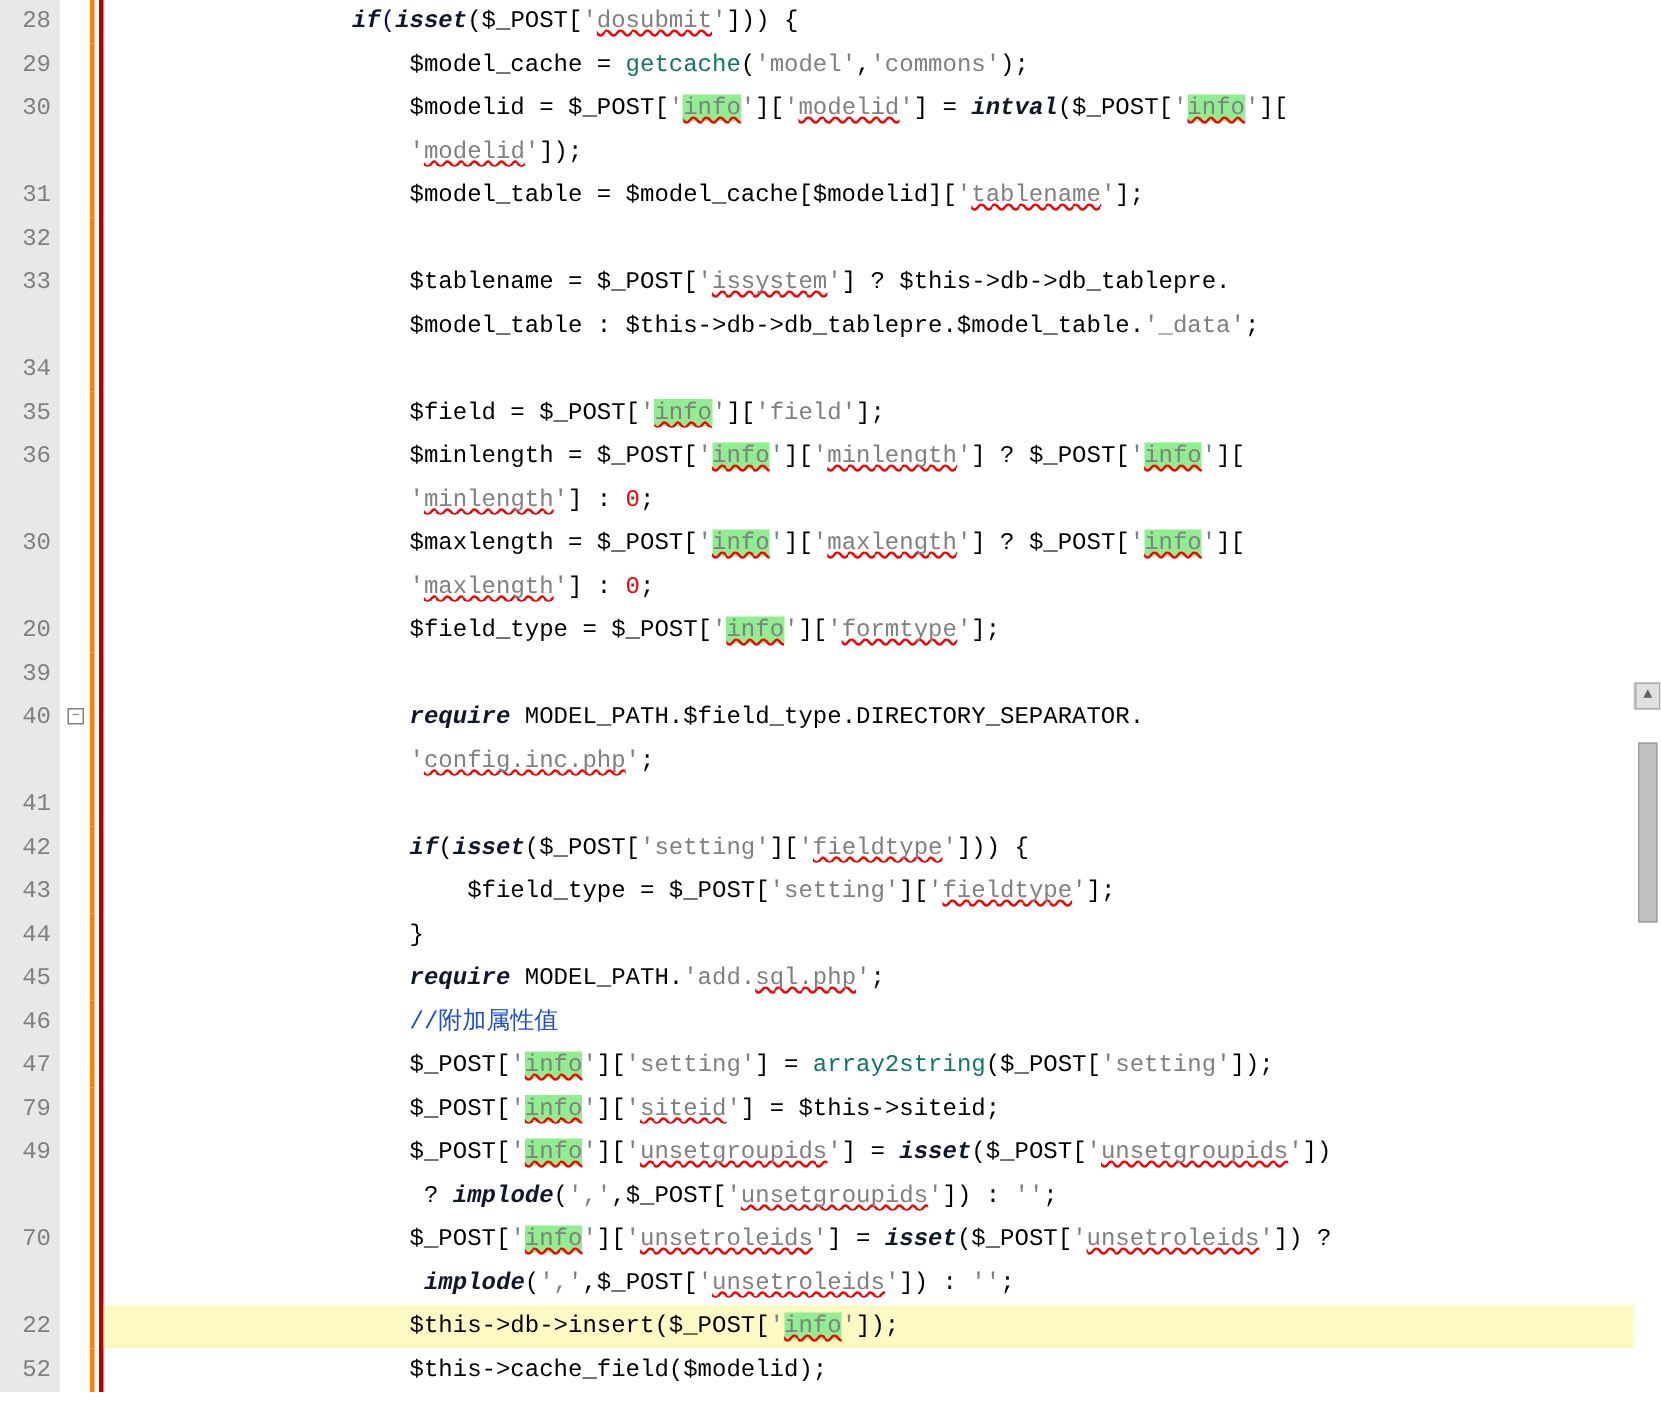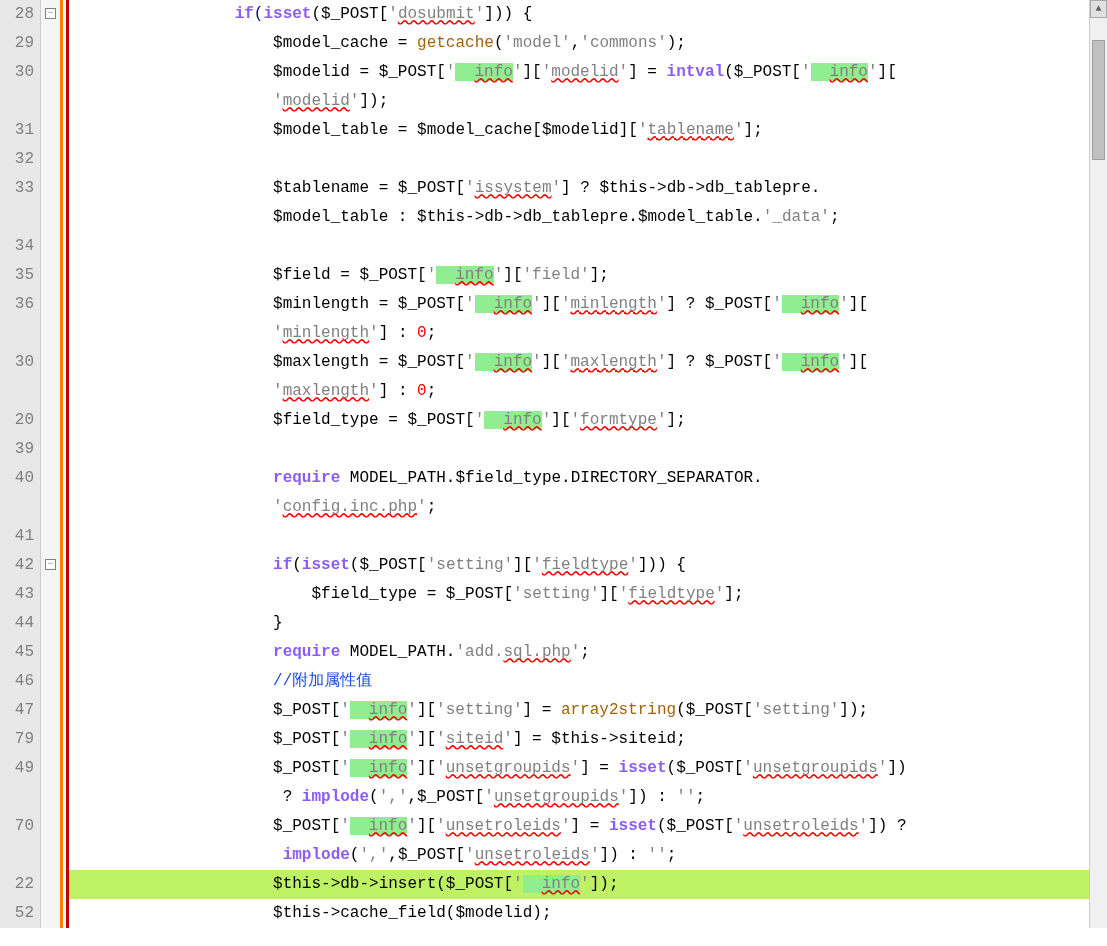--- a/index.html
+++ b/index.html
@@ -6,20 +6,21 @@
     body {
       font-family: Consolas, 'Courier New', monospace;
       font-size: 16px;
       background: #fff;
       width: 1107px;
       overflow: hidden;
     }
     .editor {
       display: flex;
       width: 100%;
+      align-items: center;
     }
     .line-numbers {
       background: #e8e8e8;
       color: #808080;
       text-align: right;
       padding: 0 6px 0 4px;
       user-select: none;
       flex-shrink: 0;
       width: 40px;
     }
@@ -67,30 +68,30 @@
       background: #fff;
       white-space: pre;
       overflow: hidden;
     }
     .line {
       height: 29px;
       line-height: 29px;
       padding-left: 12px;
     }
     .line.highlighted {
-      background: #bef264;
+      background: #fef9c3;
     }
-    .kw { color: #8b5cf6; font-weight: bold; }
+    .kw { color: #0f172a; font-weight: bold; font-style: italic; }
     .var { color: #000000; }
     .str { color: #808080; }
-    .func { color: #a16207; }
+    .func { color: #0f766e; }
     .op { color: #000080; }
     .num { color: #ff0000; }
     .comment { color: #1d4ed8; }
-    .hl { background: #90ee90; padding-left: 19px; }
+    .hl { background: #90ee90; }
     .wavy { text-decoration: underline wavy #ff0000; text-decoration-skip-ink: none; }
     .scrollbar {
       width: 18px;
       background: #f0f0f0;
       border-left: 1px solid #ccc;
       flex-shrink: 0;
       position: relative;
     }
     .scrollbar-arrow {
       height: 18px;

